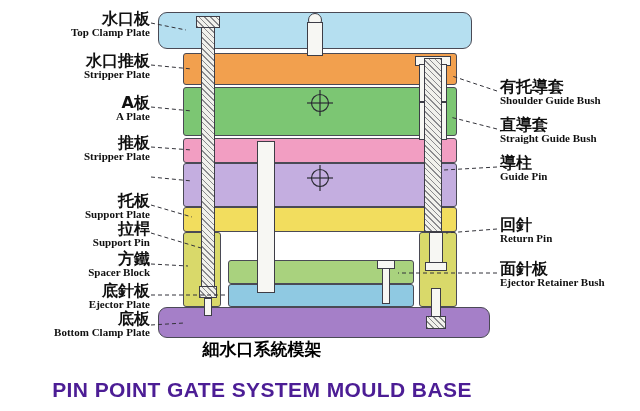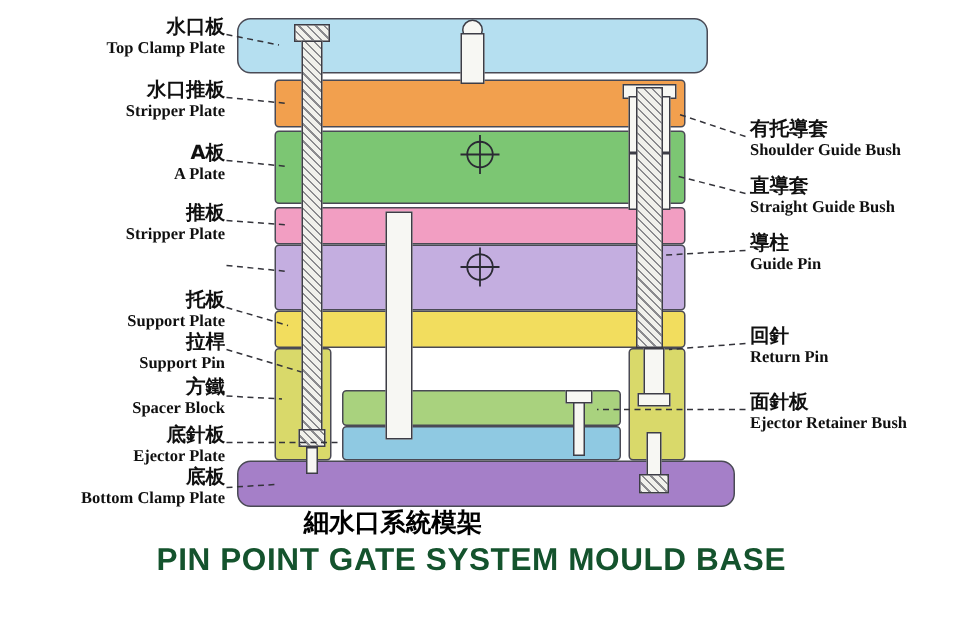--- a/index.html
+++ b/index.html
@@ -4,38 +4,38 @@
 <style>
   html,body{margin:0;padding:0;background:#fff;}
   .canvas{
     position:relative;width:640px;height:411px;background:#ffffff;
     overflow:hidden;font-family:"Liberation Sans",sans-serif;
   }
   
   .lbl{position:absolute;}
   .lbl-left{left:4px;width:146px;text-align:right;}
   .lbl-right{left:500px;width:138px;text-align:left;}
-  .lbl .cn{font-family:"DejaVu Sans",sans-serif;font-weight:bold;font-size:13px;line-height:14px;color:#101010;}
+  .lbl .cn{font-family:"DejaVu Sans",sans-serif;font-weight:bold;font-size:16px;line-height:14px;color:#101010;}
   .lbl .en{font-family:"Liberation Serif",serif;font-weight:bold;font-size:11px;line-height:13px;color:#101010;}
   
   .plate{position:absolute;box-sizing:border-box;border:1px solid #4a4a55;border-radius:3px;}
   .round{border-radius:9px;}
   
   .pin{position:absolute;box-sizing:border-box;background:#f7f7f3;border:1px solid #3d3d46;}
   .hatch{
     background-color:#f1f1ec;
     background-image:repeating-linear-gradient(45deg,rgba(55,55,65,.55) 0,rgba(55,55,65,.55) 1px,transparent 1px,transparent 4px);
   }
   .circ{border-radius:50%;}
   
   svg.overlay{position:absolute;left:0;top:0;pointer-events:none;}
   
   .titles{position:absolute;left:0;top:339px;width:524px;text-align:center;}
   .title-cn{font-family:"DejaVu Sans",sans-serif;font-weight:bold;font-size:17px;line-height:20px;color:#000;}
-  .title-en{font-family:"Liberation Sans",sans-serif;font-weight:bold;font-size:21px;line-height:26px;letter-spacing:.4px;color:#14532d;margin-top:2px;text-align:right;}
+  .title-en{font-family:"Liberation Sans",sans-serif;font-weight:bold;font-size:21px;line-height:26px;letter-spacing:.4px;color:#4c1d95;margin-top:18px;}
 </style>
 </head>
 <body>
 
 <div class="canvas">
 
   <div class="plate round" style="left: 158px; top: 12px; width: 314px; height: 37px; background-color: rgb(181, 223, 240);"></div>
   <div class="plate" style="left: 183px; top: 53px; width: 274px; height: 32px; background-color: rgb(242, 160, 78);"></div>
   <div class="plate" style="left: 183px; top: 87px; width: 274px; height: 49px; background-color: rgb(124, 198, 115);"></div>
   <div class="plate" style="left: 183px; top: 138px; width: 274px; height: 25px; background-color: rgb(242, 158, 194);"></div>

